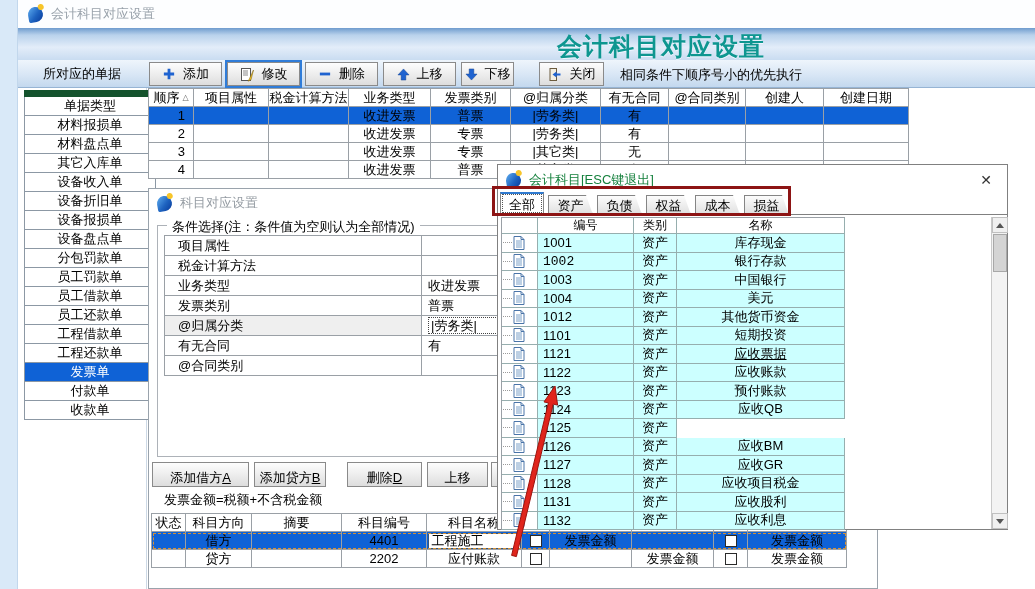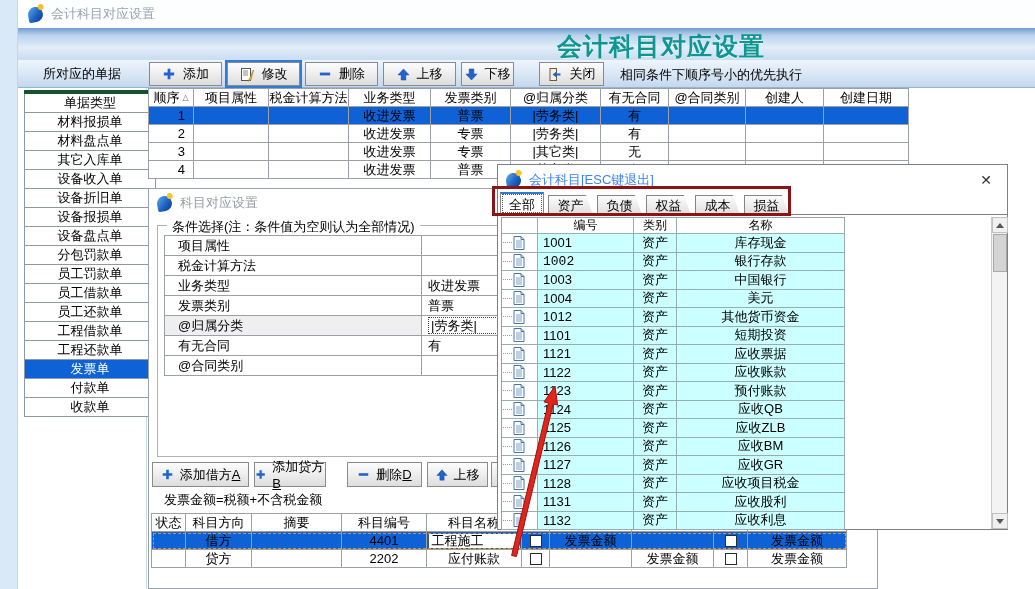--- a/index.html
+++ b/index.html
@@ -33,26 +33,26 @@
     background:linear-gradient(180deg,#eef5fc 0%,#d8e6f5 55%,#c3d8ee 100%);
     border-bottom:1px solid #96b4d4;}
   .panel-label{left:18px;top:60px;width:128px;height:28px;display:flex;align-items:center;justify-content:center;}
   .btn{position:absolute;top:62px;height:24px;display:flex;align-items:center;justify-content:center;gap:7px;
     background:linear-gradient(180deg,#fdfdfd,#ececec 55%,#dddddd);border:1px solid #8a8a8a;font-size:13px;}
   .btn.focused{outline:2px solid #2f7cd8;outline-offset:0px;}
   .toolbar-note{left:620px;top:66px;font-size:13px;}
 
   
   .dbtn{position:absolute;height:25px;display:flex;align-items:center;justify-content:center;gap:6px;
-    background:linear-gradient(180deg,#fdfdfd,#ececec 55%,#dddddd);border:1px solid #8a8a8a;font-size:13px;}
+    background:linear-gradient(180deg,#fdfdfd,#ececec 55%,#dddddd);border:1px solid #8a8a8a;font-size:13px;flex-direction:column;}
   .hot{text-decoration:underline;}
 
   
   .side-panel{left:18px;top:88px;width:129px;height:501px;background:#fff;border-right:1px solid #cdd9e6;}
-  .side-list{left:24px;top:90px;width:132px;background:#86efac;border-top:4px solid #14532d;}
+  .side-list{left:24px;top:90px;width:132px;background:#86efac;border-top:7px solid #14532d;}
   .sb-item{height:19px;border:1px solid #8c98a4;border-top:none;display:flex;align-items:center;
     justify-content:center;background:#fff;overflow:hidden;white-space:nowrap;}
   .sb-head{font-weight:normal;}
   .sb-sel{background:#0f62d6;color:#fff;}
 
   
   .gtable{position:absolute;border-top:1px solid #9aa0a6;border-left:1px solid #9aa0a6;background:#fff;}
   .grow{display:flex;}
   .gcell{border-right:1px solid #9aa0a6;border-bottom:1px solid #9aa0a6;display:flex;align-items:center;
     justify-content:center;overflow:hidden;white-space:nowrap;background:#fff;}
@@ -82,21 +82,21 @@
   .name-editor{width:93px;height:16px;border:1px solid #35567e;background:#fff;display:flex;
     align-items:center;padding-left:3px;color:#000;}
   .cb{width:12px;height:12px;background:#fff;border:1px solid #2a2a2a;display:inline-block;}
   .pbtn-sliver{position:absolute;left:342px;top:273px;width:7px;height:25px;border:1px solid #8a8a8a;
     border-right:none;background:linear-gradient(180deg,#fdfdfd,#ececec 55%,#dddddd);}
 
   
   .accounts-dialog{left:497px;top:164px;width:511px;height:366px;background:#fff;
     border:1px solid #808080;z-index:20;}
   .acct-titlebar{display:flex;align-items:center;gap:8px;padding:6px 0 0 8px;}
-  .acct-title{font-size:13px;color:#3b82f6;}
+  .acct-title{font-size:13px;color:#15803d;}
   .close-x{position:absolute;right:12px;top:6px;font-size:14px;color:#333;width:18px;height:18px;
     display:flex;align-items:center;justify-content:center;}
   .tabstrip{position:absolute;left:2px;top:27px;height:23px;display:flex;align-items:flex-end;gap:4px;}
   .tab{height:20px;width:45px;display:flex;align-items:center;justify-content:center;font-size:13px;
     background:linear-gradient(180deg,#fcfcfc,#dedede);border:1px solid #858585;border-bottom:none;
     clip-path:polygon(0 0,calc(100% - 7px) 0,100% 100%,0 100%);}
   .tab.active{height:23px;width:44px;background:#fff;clip-path:none;border-top:2px solid #2f7ad0;
     outline:1px dotted #555;outline-offset:-3px;z-index:2;}
   .tab-baseline{position:absolute;left:0;top:49px;width:509px;height:1px;background:#808080;}
   .acct-table{left:3px;top:52px;}
@@ -516,21 +516,21 @@
               <path d="M1 .5h7l3 3V13.5H1Z" fill="#fff" stroke="#4a74a8"></path>
               <path d="M8 .5v3h3" fill="none" stroke="#4a74a8"></path>
               <line x1="3" y1="5" x2="9" y2="5" stroke="#7aa0c8"></line>
               <line x1="3" y1="7" x2="9" y2="7" stroke="#7aa0c8"></line>
               <line x1="3" y1="9" x2="9" y2="9" stroke="#7aa0c8"></line>
               <line x1="3" y1="11" x2="9" y2="11" stroke="#7aa0c8"></line>
             </svg>
           </div>
           <div class="gcell cyan code-cell" style="width: 96px;">1121</div>
           <div class="gcell cyan" style="width: 43px;">资产</div>
-          <div class="gcell cyan" style="width: 168px;">应收票据</div>
+          <div class="gcell cyan" style="width: 168px; text-decoration: underline;">应收票据</div>
         </div>
         <div class="grow">
           <div class="gcell icon-cell" style="width: 36px;">
             <span class="tree-dots"></span>
             <svg width="12" height="14" viewBox="0 0 12 14">
               <path d="M1 .5h7l3 3V13.5H1Z" fill="#fff" stroke="#4a74a8"></path>
               <path d="M8 .5v3h3" fill="none" stroke="#4a74a8"></path>
               <line x1="3" y1="5" x2="9" y2="5" stroke="#7aa0c8"></line>
               <line x1="3" y1="7" x2="9" y2="7" stroke="#7aa0c8"></line>
               <line x1="3" y1="9" x2="9" y2="9" stroke="#7aa0c8"></line>
@@ -580,21 +580,20 @@
               <path d="M1 .5h7l3 3V13.5H1Z" fill="#fff" stroke="#4a74a8"></path>
               <path d="M8 .5v3h3" fill="none" stroke="#4a74a8"></path>
               <line x1="3" y1="5" x2="9" y2="5" stroke="#7aa0c8"></line>
               <line x1="3" y1="7" x2="9" y2="7" stroke="#7aa0c8"></line>
               <line x1="3" y1="9" x2="9" y2="9" stroke="#7aa0c8"></line>
               <line x1="3" y1="11" x2="9" y2="11" stroke="#7aa0c8"></line>
             </svg>
           </div>
           <div class="gcell cyan code-cell" style="width: 96px;">1125</div>
           <div class="gcell cyan" style="width: 43px;">资产</div>
-          <div class="gcell cyan" style="width: 168px;">应收ZLB</div>
         </div>
         <div class="grow">
           <div class="gcell icon-cell" style="width: 36px;">
             <span class="tree-dots"></span>
             <svg width="12" height="14" viewBox="0 0 12 14">
               <path d="M1 .5h7l3 3V13.5H1Z" fill="#fff" stroke="#4a74a8"></path>
               <path d="M8 .5v3h3" fill="none" stroke="#4a74a8"></path>
               <line x1="3" y1="5" x2="9" y2="5" stroke="#7aa0c8"></line>
               <line x1="3" y1="7" x2="9" y2="7" stroke="#7aa0c8"></line>
               <line x1="3" y1="9" x2="9" y2="9" stroke="#7aa0c8"></line>

